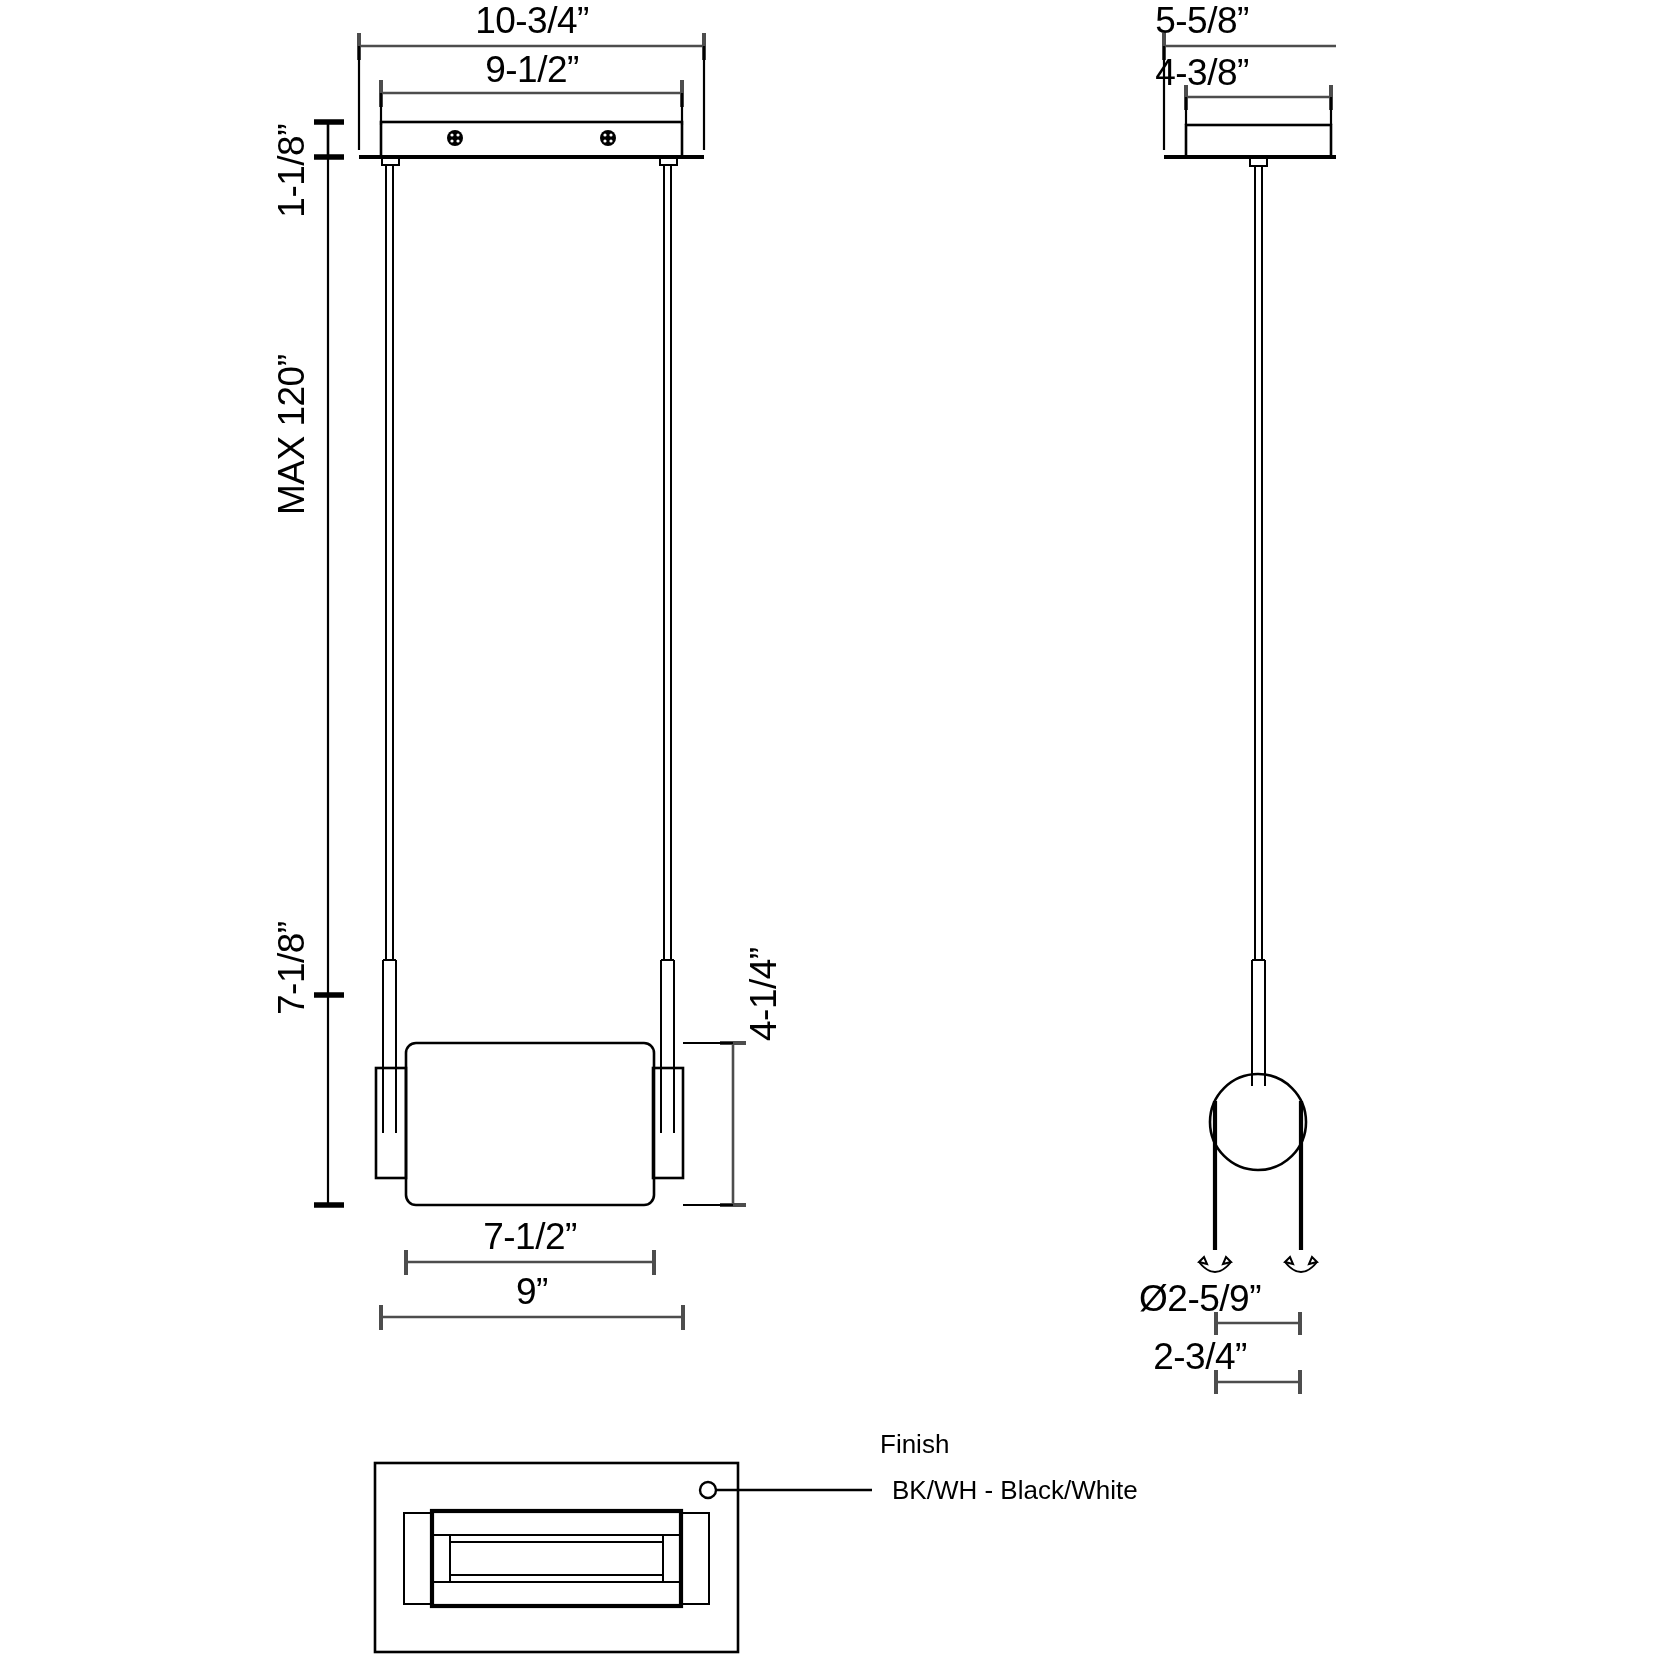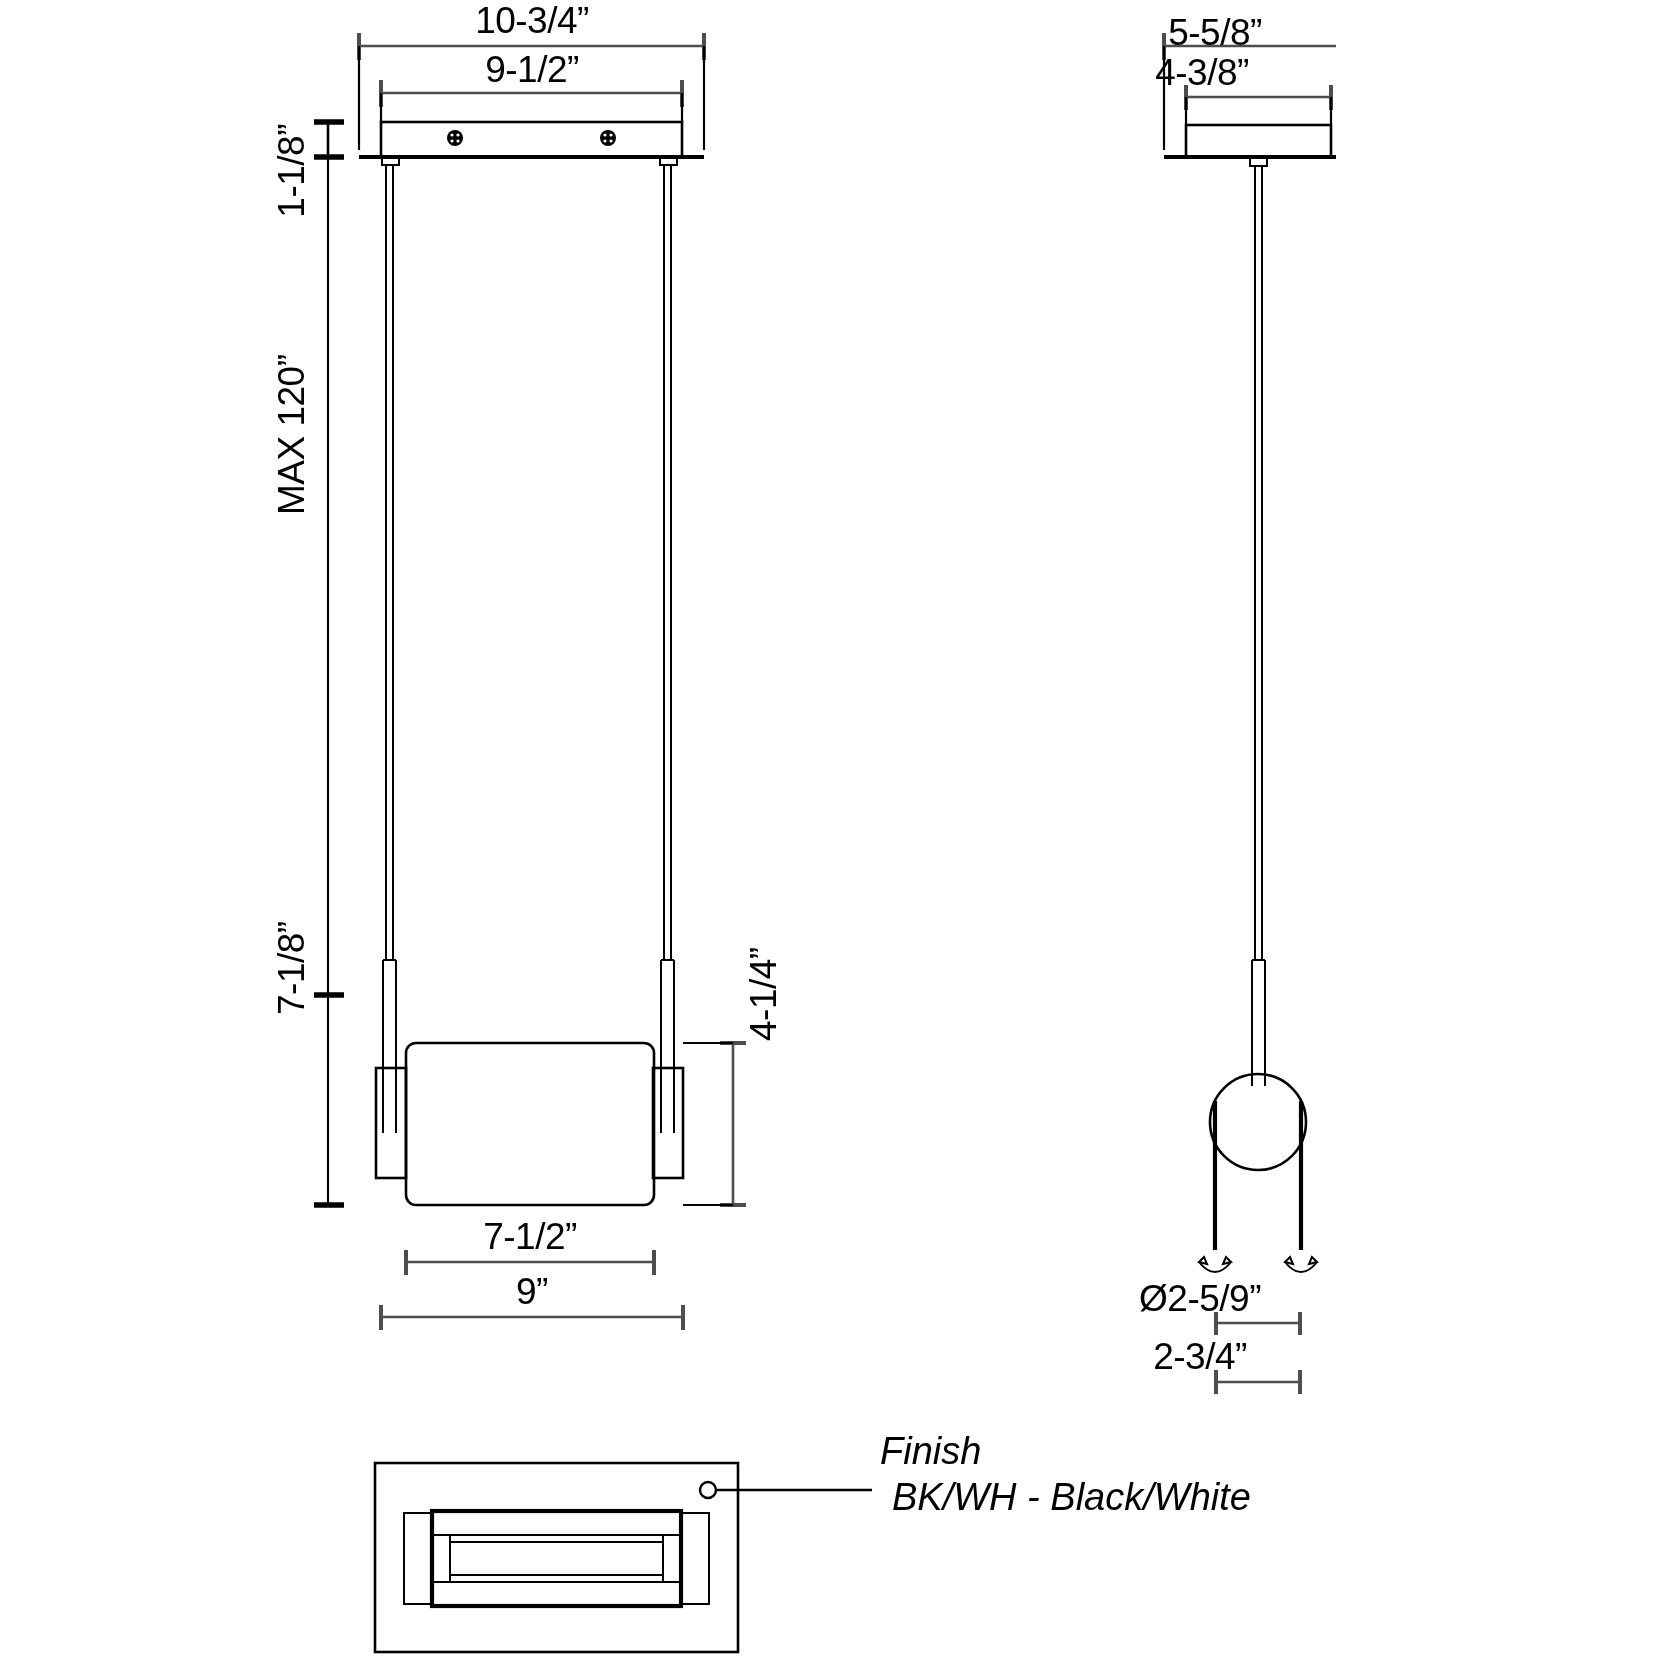--- a/index.html
+++ b/index.html
@@ -40,23 +40,22 @@
     transform: translateX(-50%);
   }
   .vert {
     transform-origin: 50% 50%;
   }
   .note {
     position: absolute;
     font-family: "Liberation Sans", sans-serif;
     color: #000000;
     white-space: nowrap;
-    font-size: 38px;
+    font-size: 26px;
     line-height: 1.25;
-    font-style: italic;
   }
 </style>
 </head>
 <body>
 
 <div id="sheet">
 
   <svg id="drawing" viewBox="0 0 1656 1656">
 
     <defs>
@@ -259,21 +258,21 @@
   <div class="dimtext vert" style="left:273px; top:515px; transform:rotate(-90deg); transform-origin:0 0;">MAX 120”</div>
 
   <div class="dimtext vert" style="left:273px; top:1015px; transform:rotate(-90deg); transform-origin:0 0;">7-1/8”</div>
 
   <div class="dimtext vert" style="left:745px; top:1041px; transform:rotate(-90deg); transform-origin:0 0;">4-1/4”</div>
 
   <div class="dimtext ctr" style="left:530px; top:1218px;">7-1/2”</div>
 
   <div class="dimtext ctr" style="left:532px; top:1273px;">9”</div>
 
-  <div class="dimtext ctr" style="left:1202px; top:14px;margin-left:13px;">5-5/8”</div>
+  <div class="dimtext ctr" style="left:1202px; top:2px;">5-5/8”</div>
 
   <div class="dimtext ctr" style="left:1202px; top:54px;">4-3/8”</div>
 
   <div class="dimtext ctr" style="left:1200px; top:1280px;">Ø2-5/9”</div>
 
   <div class="dimtext ctr" style="left:1200px; top:1338px;">2-3/4”</div>
 
   <div class="note" style="left:880px; top:1428px;">Finish</div>
 
   <div class="note" style="left:880px; top:1474px;margin-left:12px;">BK/WH - Black/White</div>

